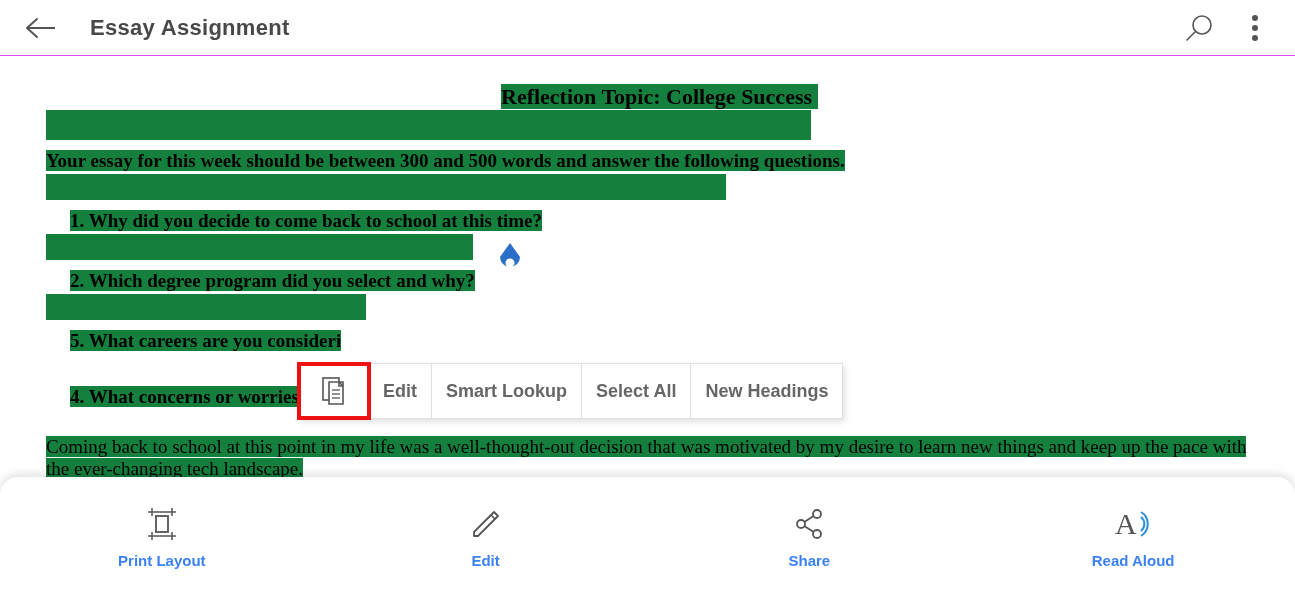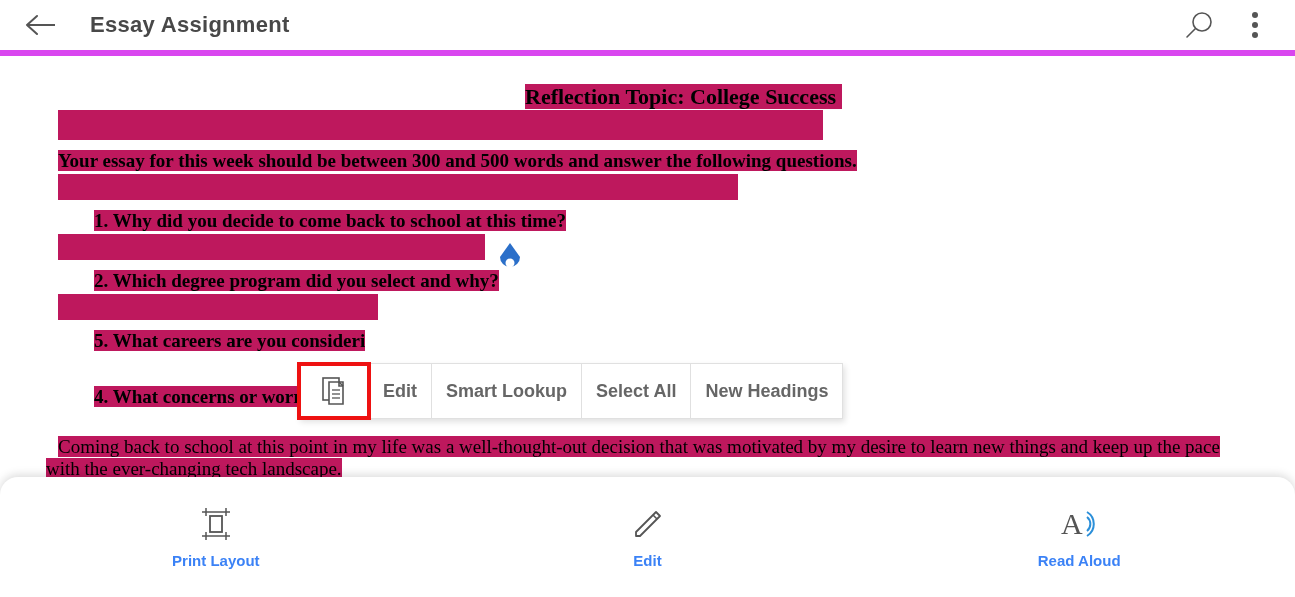--- a/index.html
+++ b/index.html
@@ -3,21 +3,21 @@
 <meta charset="utf-8">
 <style>
   * { box-sizing: border-box; margin: 0; padding: 0; }
   html, body { width: 1295px; height: 597px; font-family: Arial, Helvetica, sans-serif; background: #fff; overflow: hidden; }
   
   .topbar {
     display: flex;
     align-items: center;
     height: 56px;
     padding: 0 20px;
-    border-bottom: 6px solid #d946ef;
+    border-bottom: 1px solid #d946ef;
   }
   .back-btn {
     width: 40px; height: 40px;
     display: flex; align-items: center; justify-content: center;
     cursor: pointer;
     margin-right: 30px;
   }
   .title {
     font-size: 22px;
     font-weight: 700;
@@ -33,22 +33,21 @@
   }
   
   .doc-area {
     position: relative;
     padding: 0 46px;
     height: calc(597px - 56px - 120px);
     overflow: hidden;
   }
   
   .sel {
-    background: #be185d;
-    margin-left: 12px;
+    background: #15803d;
   }
   
   .heading-line {
     margin-top: 28px;
     text-align: left;
     font-family: "Times New Roman", Times, serif;
   }
   .heading-line .heading-pad {
     display: inline-block;
     width: 455px;
@@ -264,20 +263,32 @@
     <div class="bb-icon">
       <svg width="36" height="36" viewBox="0 0 36 36">
         <path d="M6 30 L10 30 L30 10 L26 6 L6 26 Z" stroke="#555" stroke-width="1.8" fill="none" stroke-linejoin="round"></path>
         <line x1="23" y1="9" x2="27" y2="13" stroke="#555" stroke-width="1.6"></line>
       </svg>
     </div>
     <div class="bb-label">Edit</div>
   </div>
   <div class="bb-item">
     <div class="bb-icon">
+      <svg width="36" height="36" viewBox="0 0 36 36">
+        <circle cx="26" cy="8" r="4" stroke="#555" stroke-width="1.8" fill="none"></circle>
+        <circle cx="10" cy="18" r="4" stroke="#555" stroke-width="1.8" fill="none"></circle>
+        <circle cx="26" cy="28" r="4" stroke="#555" stroke-width="1.8" fill="none"></circle>
+        <line x1="13.3" y1="15.9" x2="22.6" y2="10.1" stroke="#555" stroke-width="1.8"></line>
+        <line x1="13.3" y1="20.1" x2="22.6" y2="25.9" stroke="#555" stroke-width="1.8"></line>
+      </svg>
+    </div>
+    <div class="bb-label">Share</div>
+  </div>
+  <div class="bb-item">
+    <div class="bb-icon">
       <svg width="44" height="36" viewBox="0 0 44 36">
         <text x="4" y="28" font-family="Times New Roman, serif" font-size="30" fill="#555">A</text>
         <path d="M30 6 A14 14 0 0 1 30 30" stroke="#2b8fd9" stroke-width="2" fill="none"></path>
         <path d="M30 11 A9 9 0 0 1 30 25" stroke="#2b8fd9" stroke-width="2" fill="none"></path>
       </svg>
     </div>
     <div class="bb-label">Read Aloud</div>
   </div>
 </div>
 

